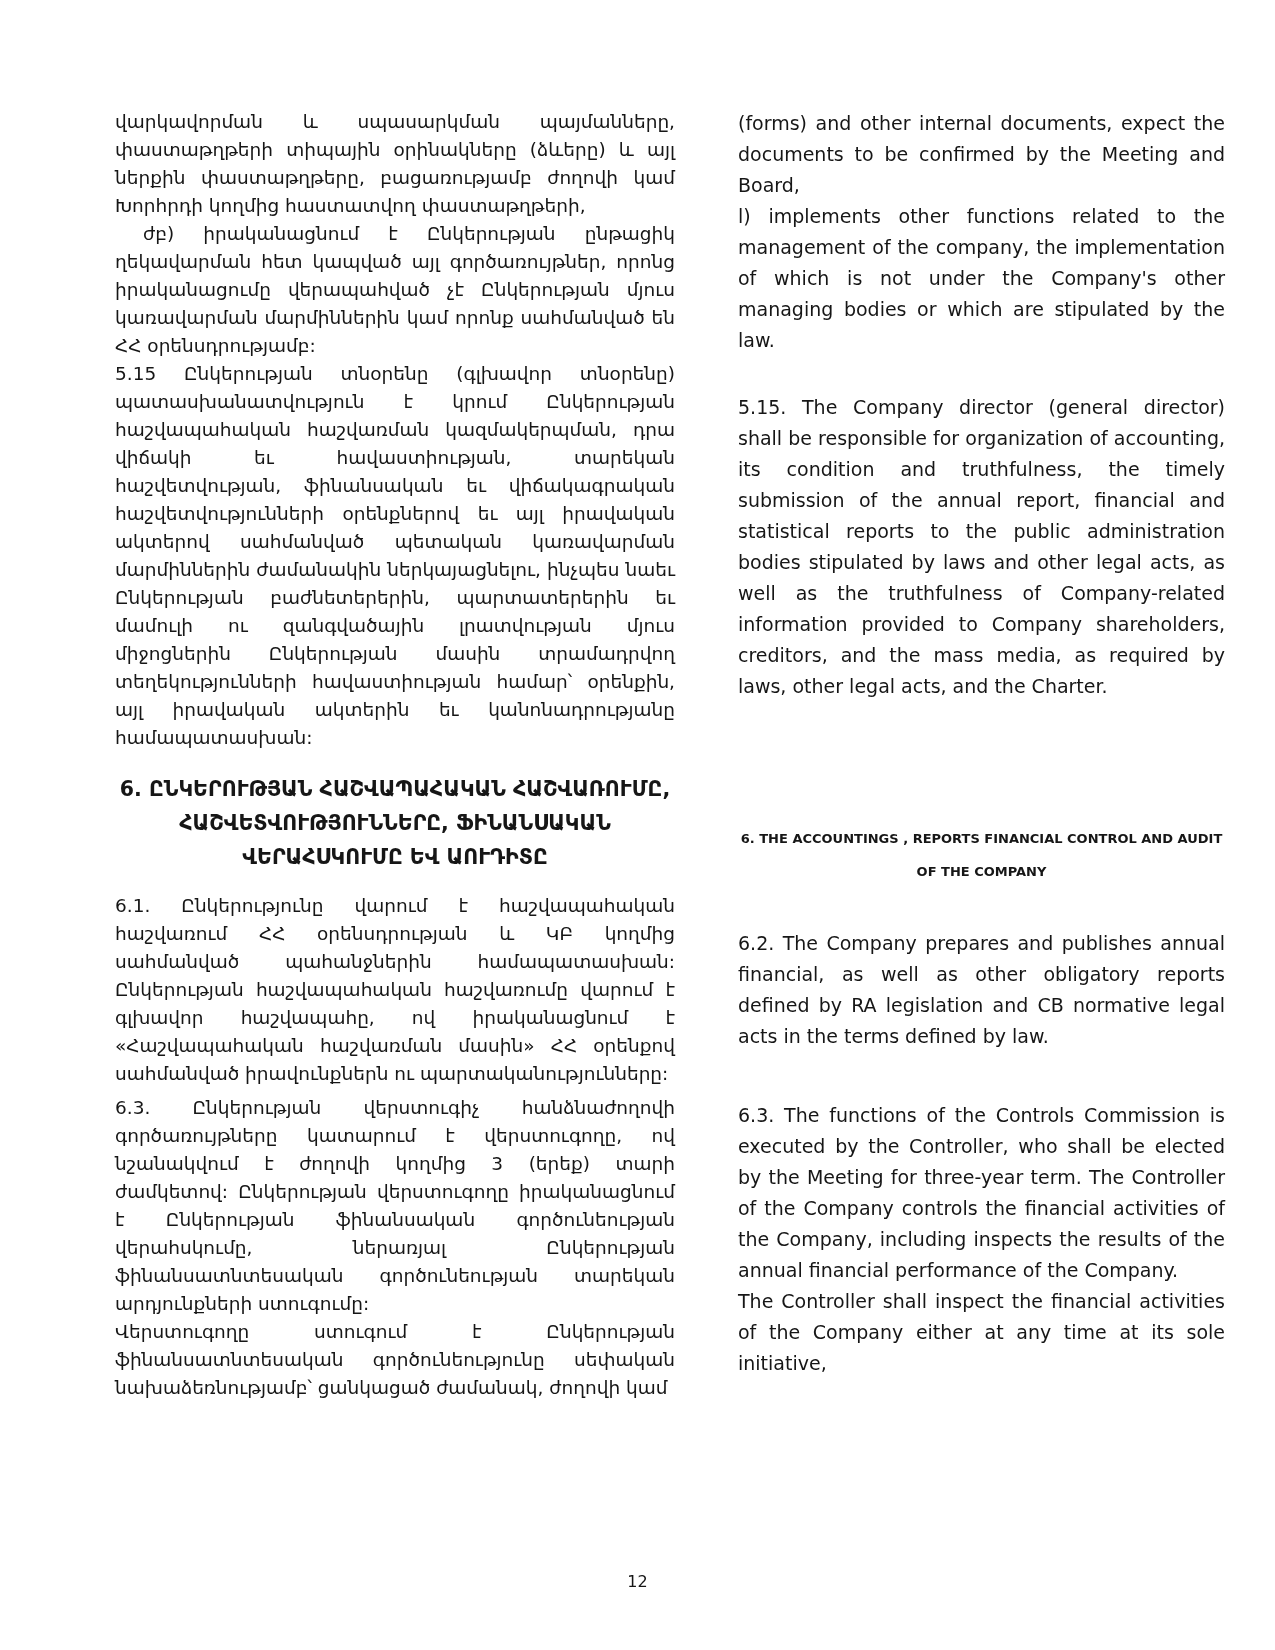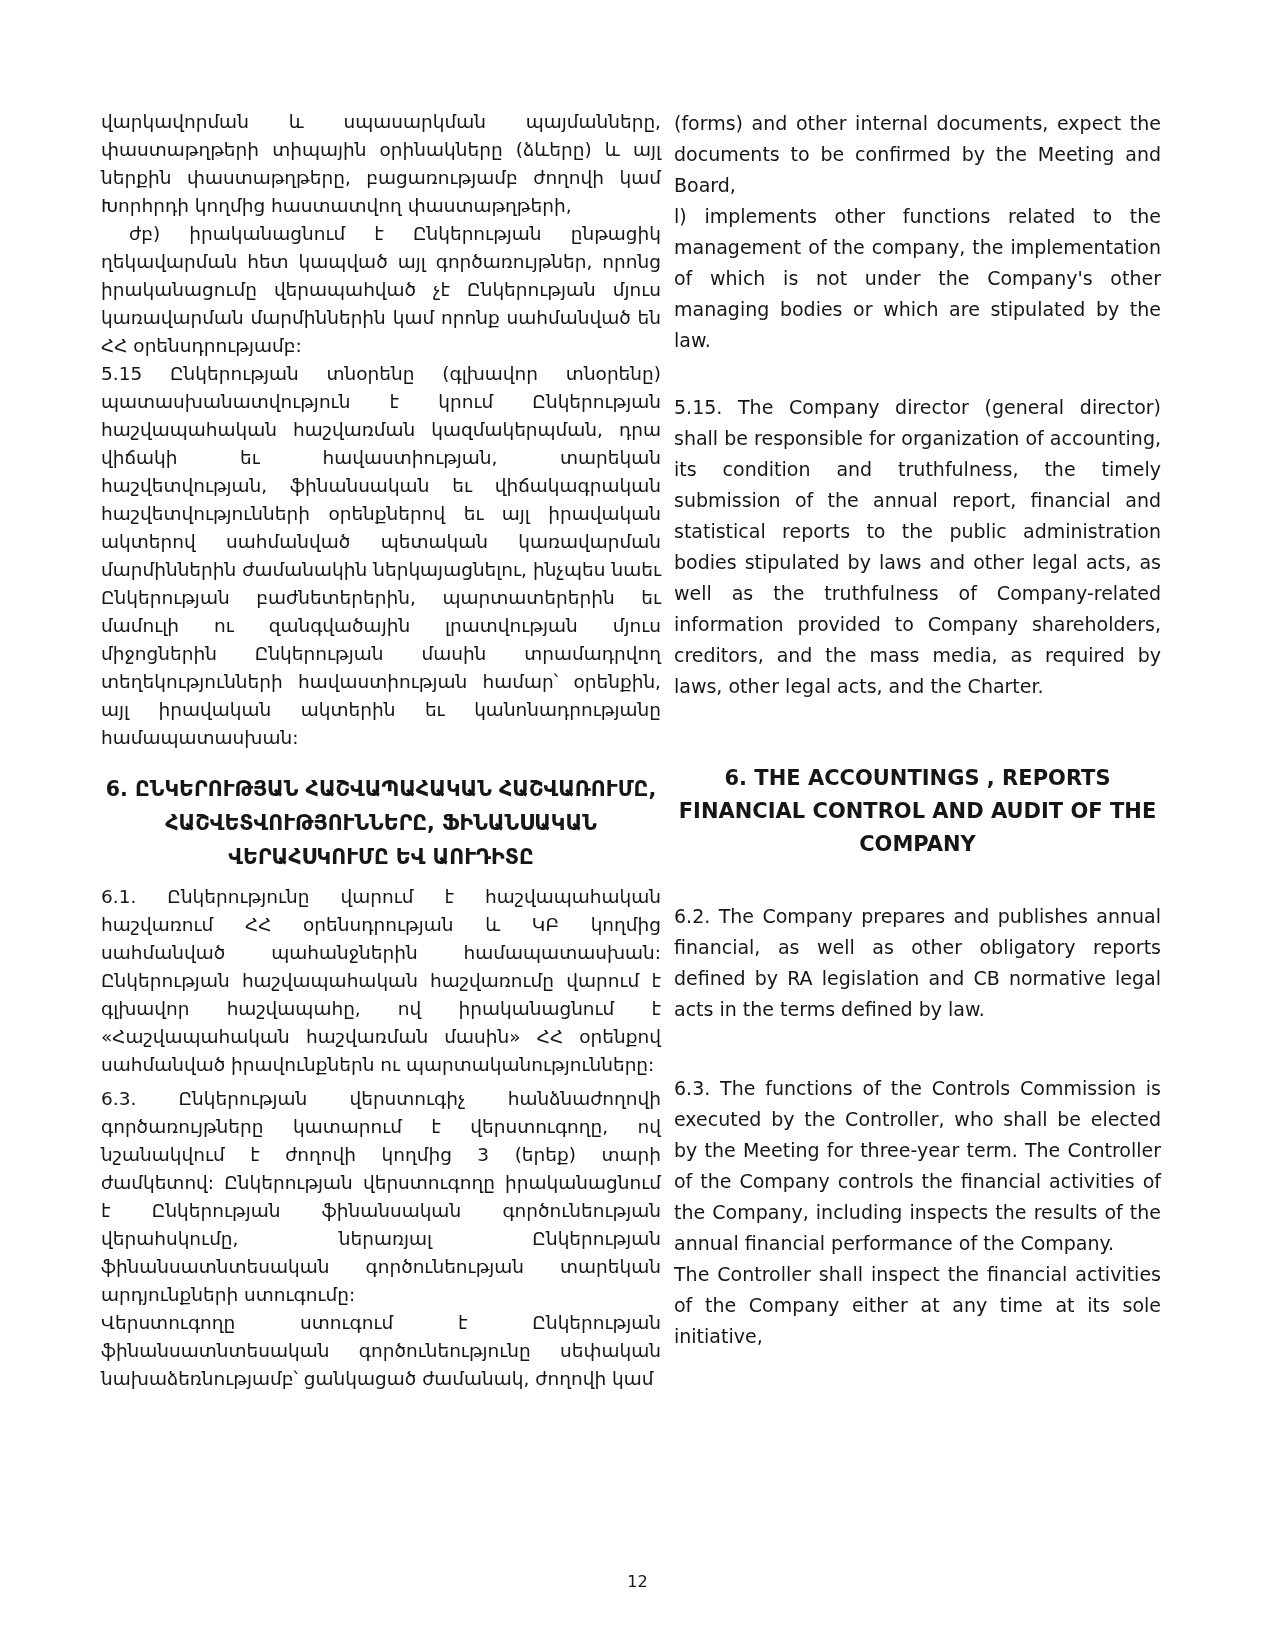--- a/index.html
+++ b/index.html
@@ -14,27 +14,27 @@
     background: #ffffff;
     overflow: hidden;
     font-family: "DejaVu Sans", "Liberation Sans", sans-serif;
     color: #161616;
   }
   .col {
     position: absolute;
     top: 108px;
   }
   .col-left {
-    left: 101px;
+    left: 115px;
     width: 560px;
     font-size: 18.5px;
     line-height: 28px;
   }
   .col-right {
-    left: 674px;
+    left: 738px;
     width: 487px;
     font-size: 19px;
     line-height: 31px;
   }
   .para {
     margin: 0;
     text-align: justify;
     text-justify: inter-word;
   }
   .indent-first {
@@ -43,28 +43,28 @@
   .gap-top-sm { margin-top: 6px; }
   .hy-515 { }
   .en-515 { margin-top: 36px; }
   .section-heading {
     font-weight: bold;
     text-align: center;
     margin: 0;
   }
   .heading-hy {
     margin-top: 20px;
-    margin-bottom: 9px;
+    margin-bottom: 18px;
     font-size: 20.5px;
     line-height: 34px;
   }
   .heading-en {
-    margin-top: 60px;
+    margin-top: 120px;
     margin-bottom: 40px;
-    font-size: 21px;
+    font-size: 13px;
     line-height: 33px;
   }
   .en-62 { margin-top: 30px; }
   .en-63 { margin-top: 48px; }
   .footer {
     position: absolute;
     top: 1572px;
     left: 0;
     width: 100%;
     text-align: center;

